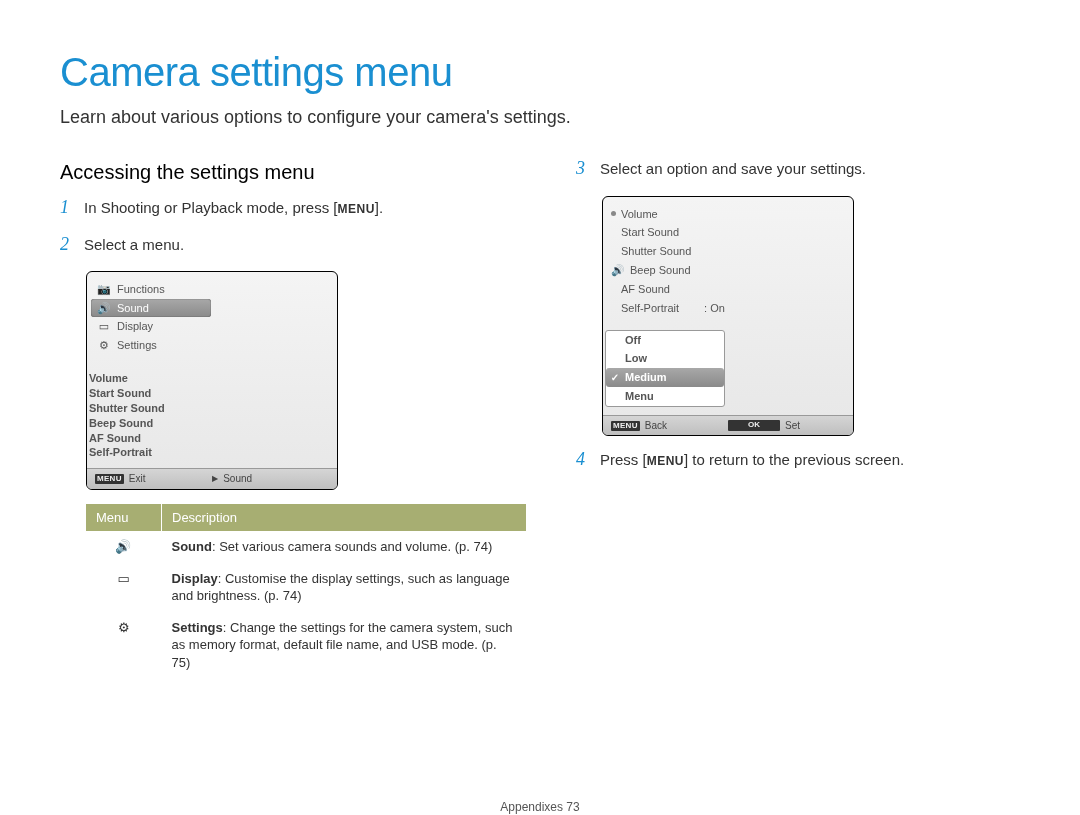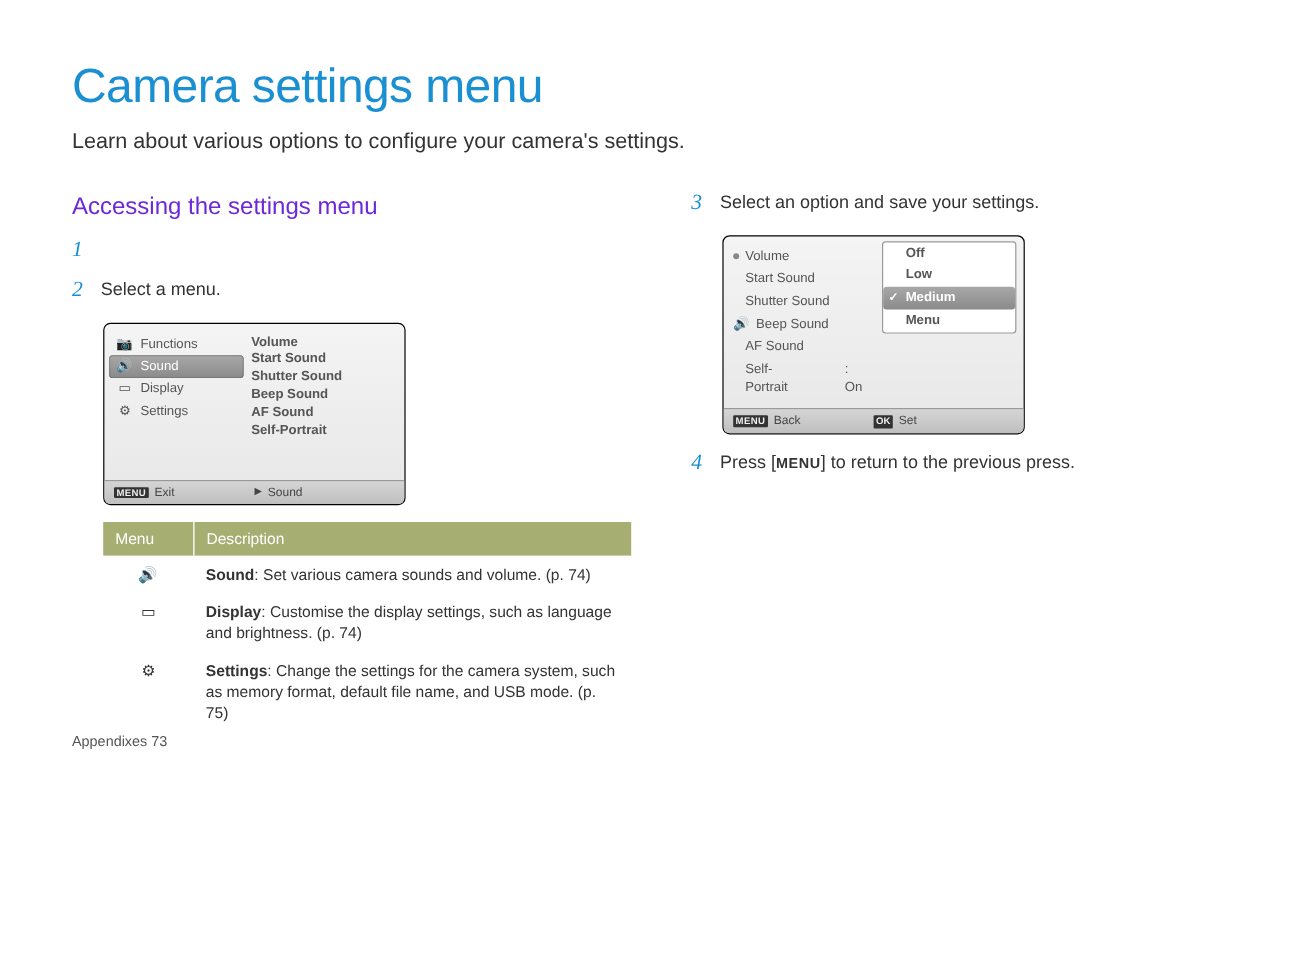--- a/index.html
+++ b/index.html
@@ -26,21 +26,21 @@
     margin: 0 0 30px;
   }
   .columns {
     display: flex;
     gap: 50px;
   }
   .col {
     flex: 1;
   }
   .section-heading {
-    color: #6d28d9;
+    color: #000000;
     font-size: 20px;
     margin: 0 0 12px;
     font-weight: 400;
   }
   .step {
     display: flex;
     gap: 10px;
     font-size: 15px;
     margin-bottom: 16px;
   }
@@ -63,20 +63,21 @@
     border: 1px solid #000;
     border-radius: 6px;
     overflow: hidden;
     margin: 10px 0 14px 26px;
     background: linear-gradient(#f4f4f4, #e7e7e7);
     font-size: 11px;
   }
   .screenshot-body {
     display: flex;
     min-height: 130px;
+    flex-direction: column;
   }
   .ss-left {
     width: 48%;
     padding: 8px 4px;
   }
   .ss-right {
     width: 52%;
     padding: 8px 6px 8px 2px;
     color:#555;
     font-weight:bold;
@@ -148,40 +149,42 @@
   }
   .desc-table td {
     padding: 7px 10px;
     vertical-align: top;
     color:#333;
   }
   .desc-icon-cell {
     text-align:center;
   }
   .footer {
+    text-align:center;
     font-size:12px;
     color:#555;
+    margin-top: 120px;
   }
   .small-menu {
     font-size:8px;
     font-weight:bold;
     letter-spacing:0.3px;
     background:#333;
     color:#eee;
     padding:0 2px;
     border-radius:1px;
     display:inline-block;
     line-height:1.2;
   }
   .small-ok {
     font-size:8px;
     font-weight:bold;
     background:#333;
     color:#eee;
-    padding:0 2px;
+    padding:0 20px;
     border-radius:1px;
   }
   .tri {
     font-size:8px;
   }
   .dot {
     width:5px; height:5px; border-radius:50%; background:#888;
     display:inline-block;
   }
   .check::before {
@@ -196,20 +199,23 @@
 <h1 class="title">Camera settings menu</h1>
 <p class="subtitle">Learn about various options to configure your camera's settings.</p>
 
 <div class="columns">
 
   <div class="col">
     <h2 class="section-heading">Accessing the settings menu</h2>
 
     <div class="step">
       <span class="step-num">1</span>
+      <span>
+        <span>In Shooting or Playback mode, press [</span><span class="menu-label">MENU</span><span>].</span>
+      </span>
     </div>
 
     <div class="step">
       <span class="step-num">2</span>
       <span>Select a menu.</span>
     </div>
 
     <div class="screenshot">
       <div class="screenshot-body">
         <div class="ss-left">
@@ -337,21 +343,21 @@
         <div>
             <span class="small-ok">OK</span>
             <span>Set</span>
           </div>
       </div>
     </div>
 
     <div class="step">
       <span class="step-num">4</span>
       <span>
-        <span>Press [</span><span class="menu-label">MENU</span><span>] to return to the previous press.</span>
+        <span>Press [</span><span class="menu-label">MENU</span><span>] to return to the previous screen.</span>
       </span>
     </div>
   </div>
 </div>
 
 <div class="footer">
   <span>Appendixes</span>&nbsp;<span>73</span>
 </div>
 
 </body></html>

